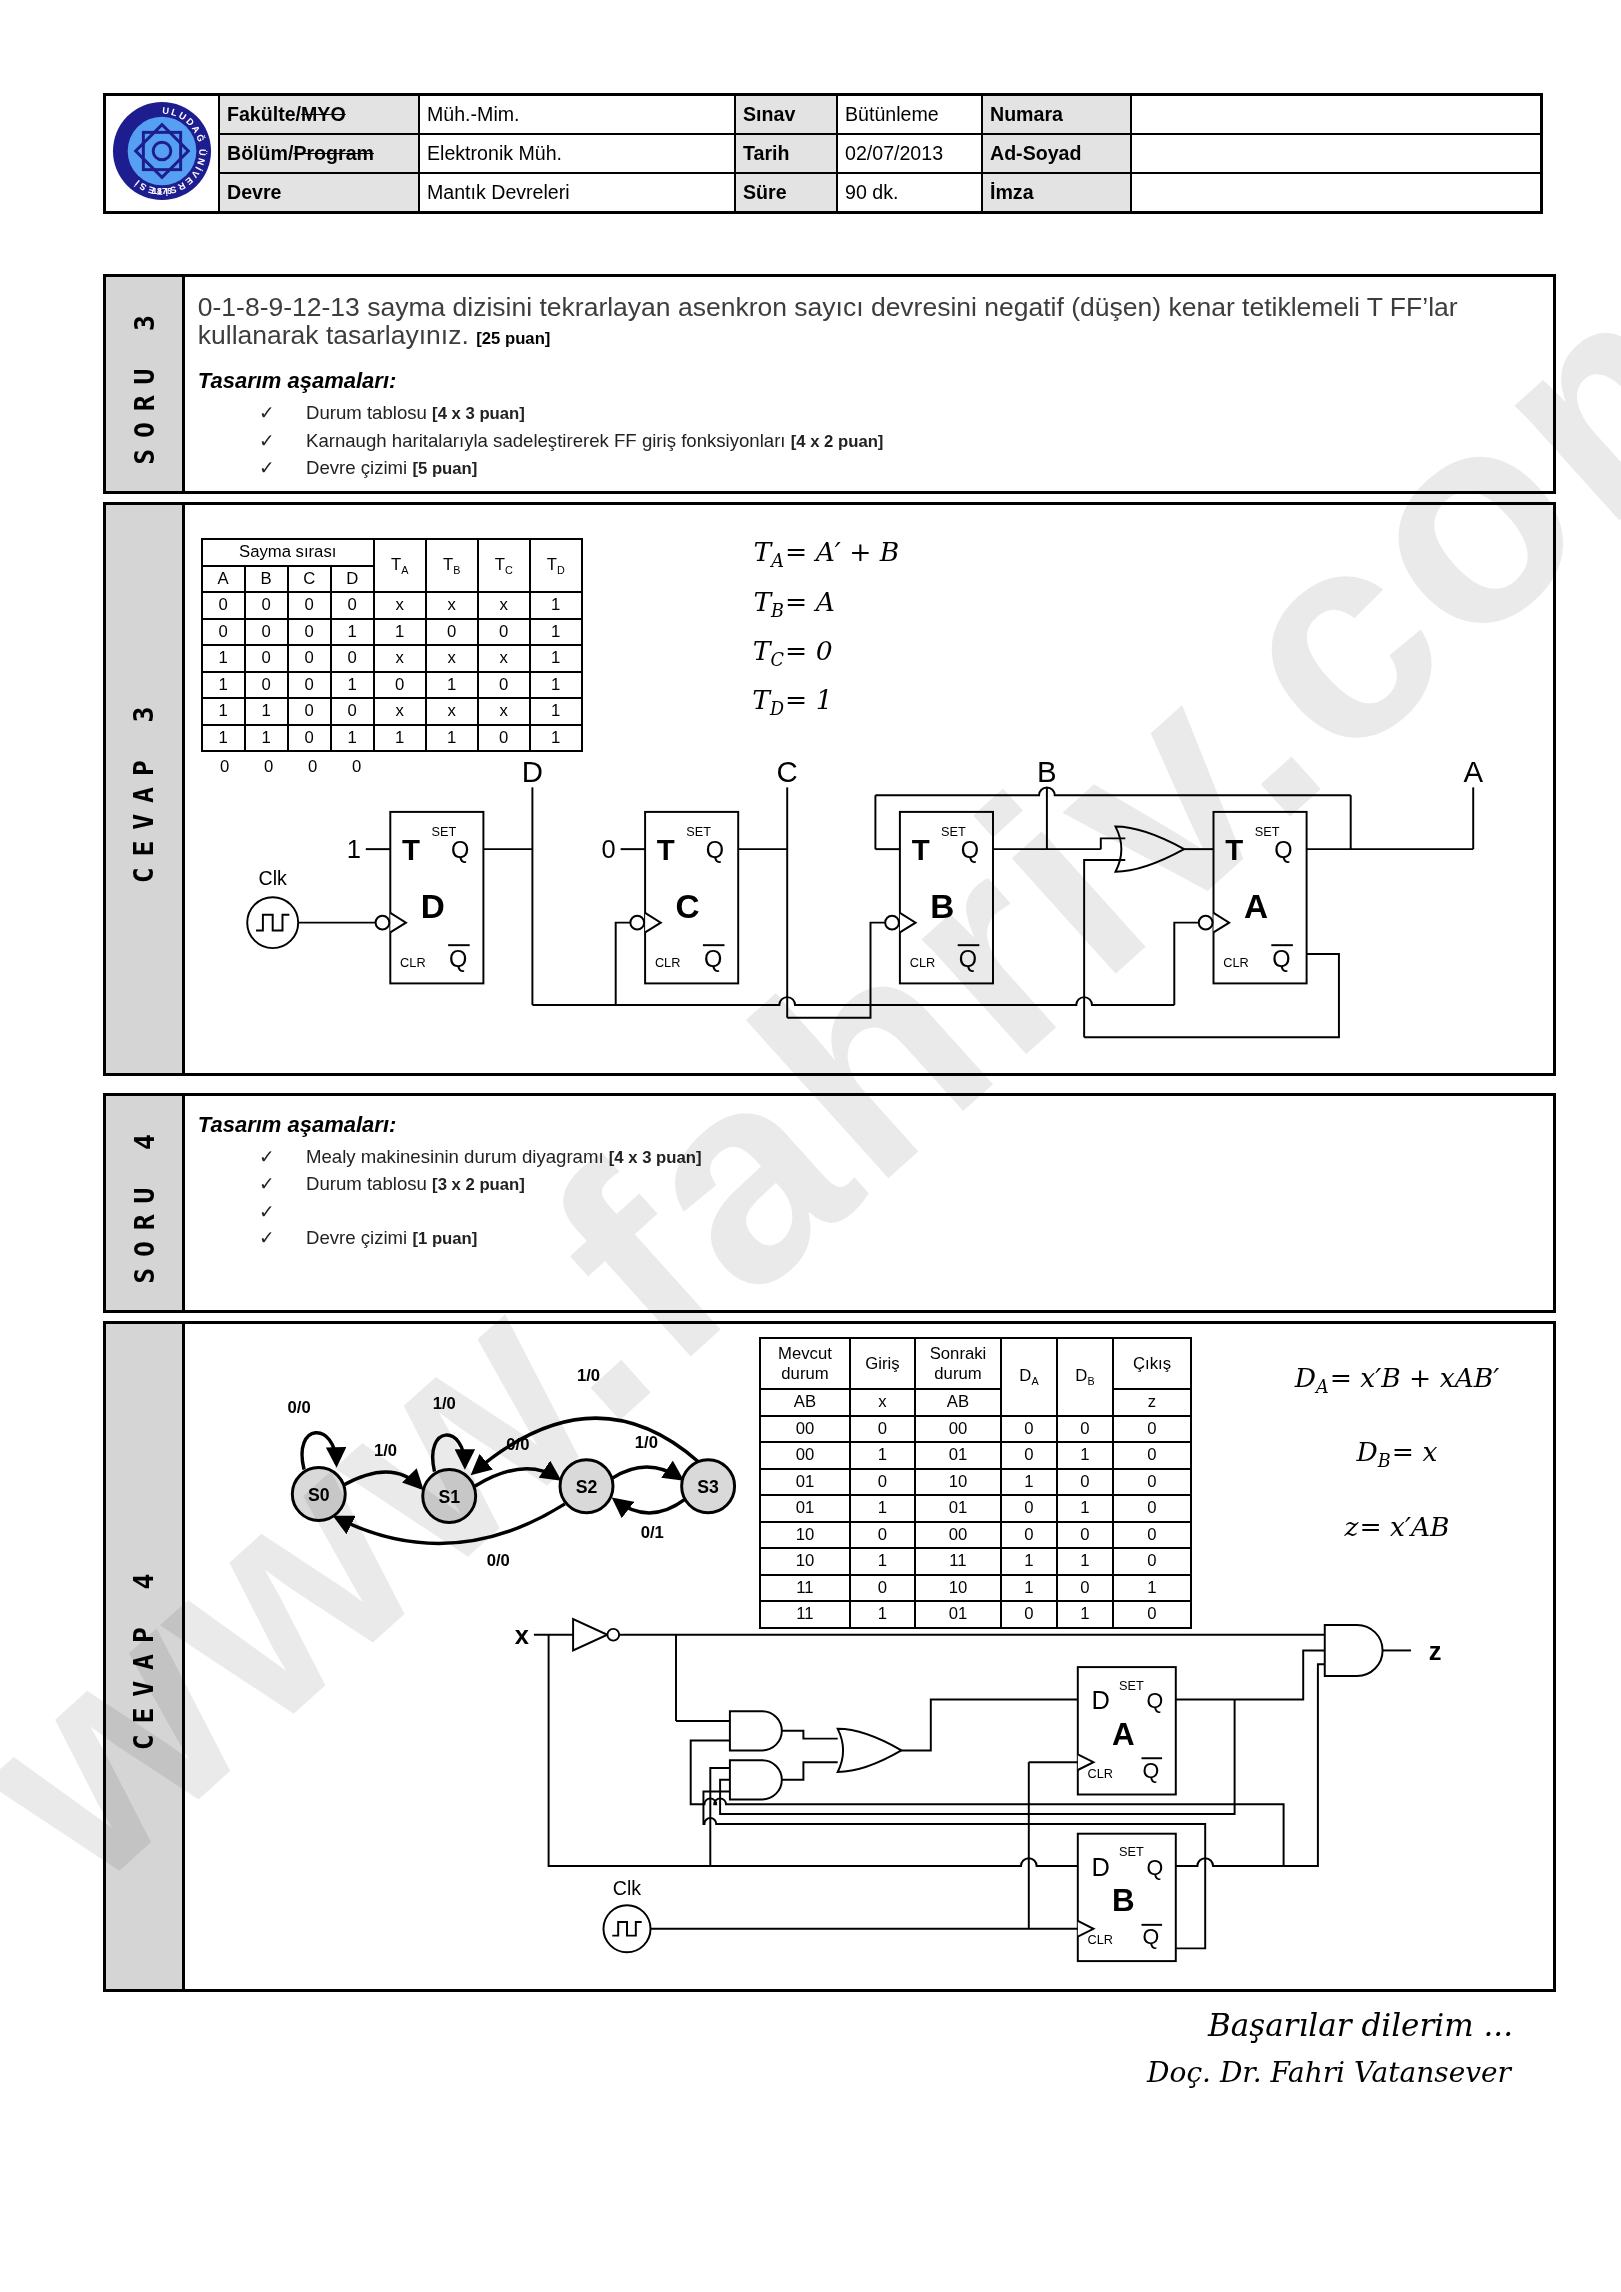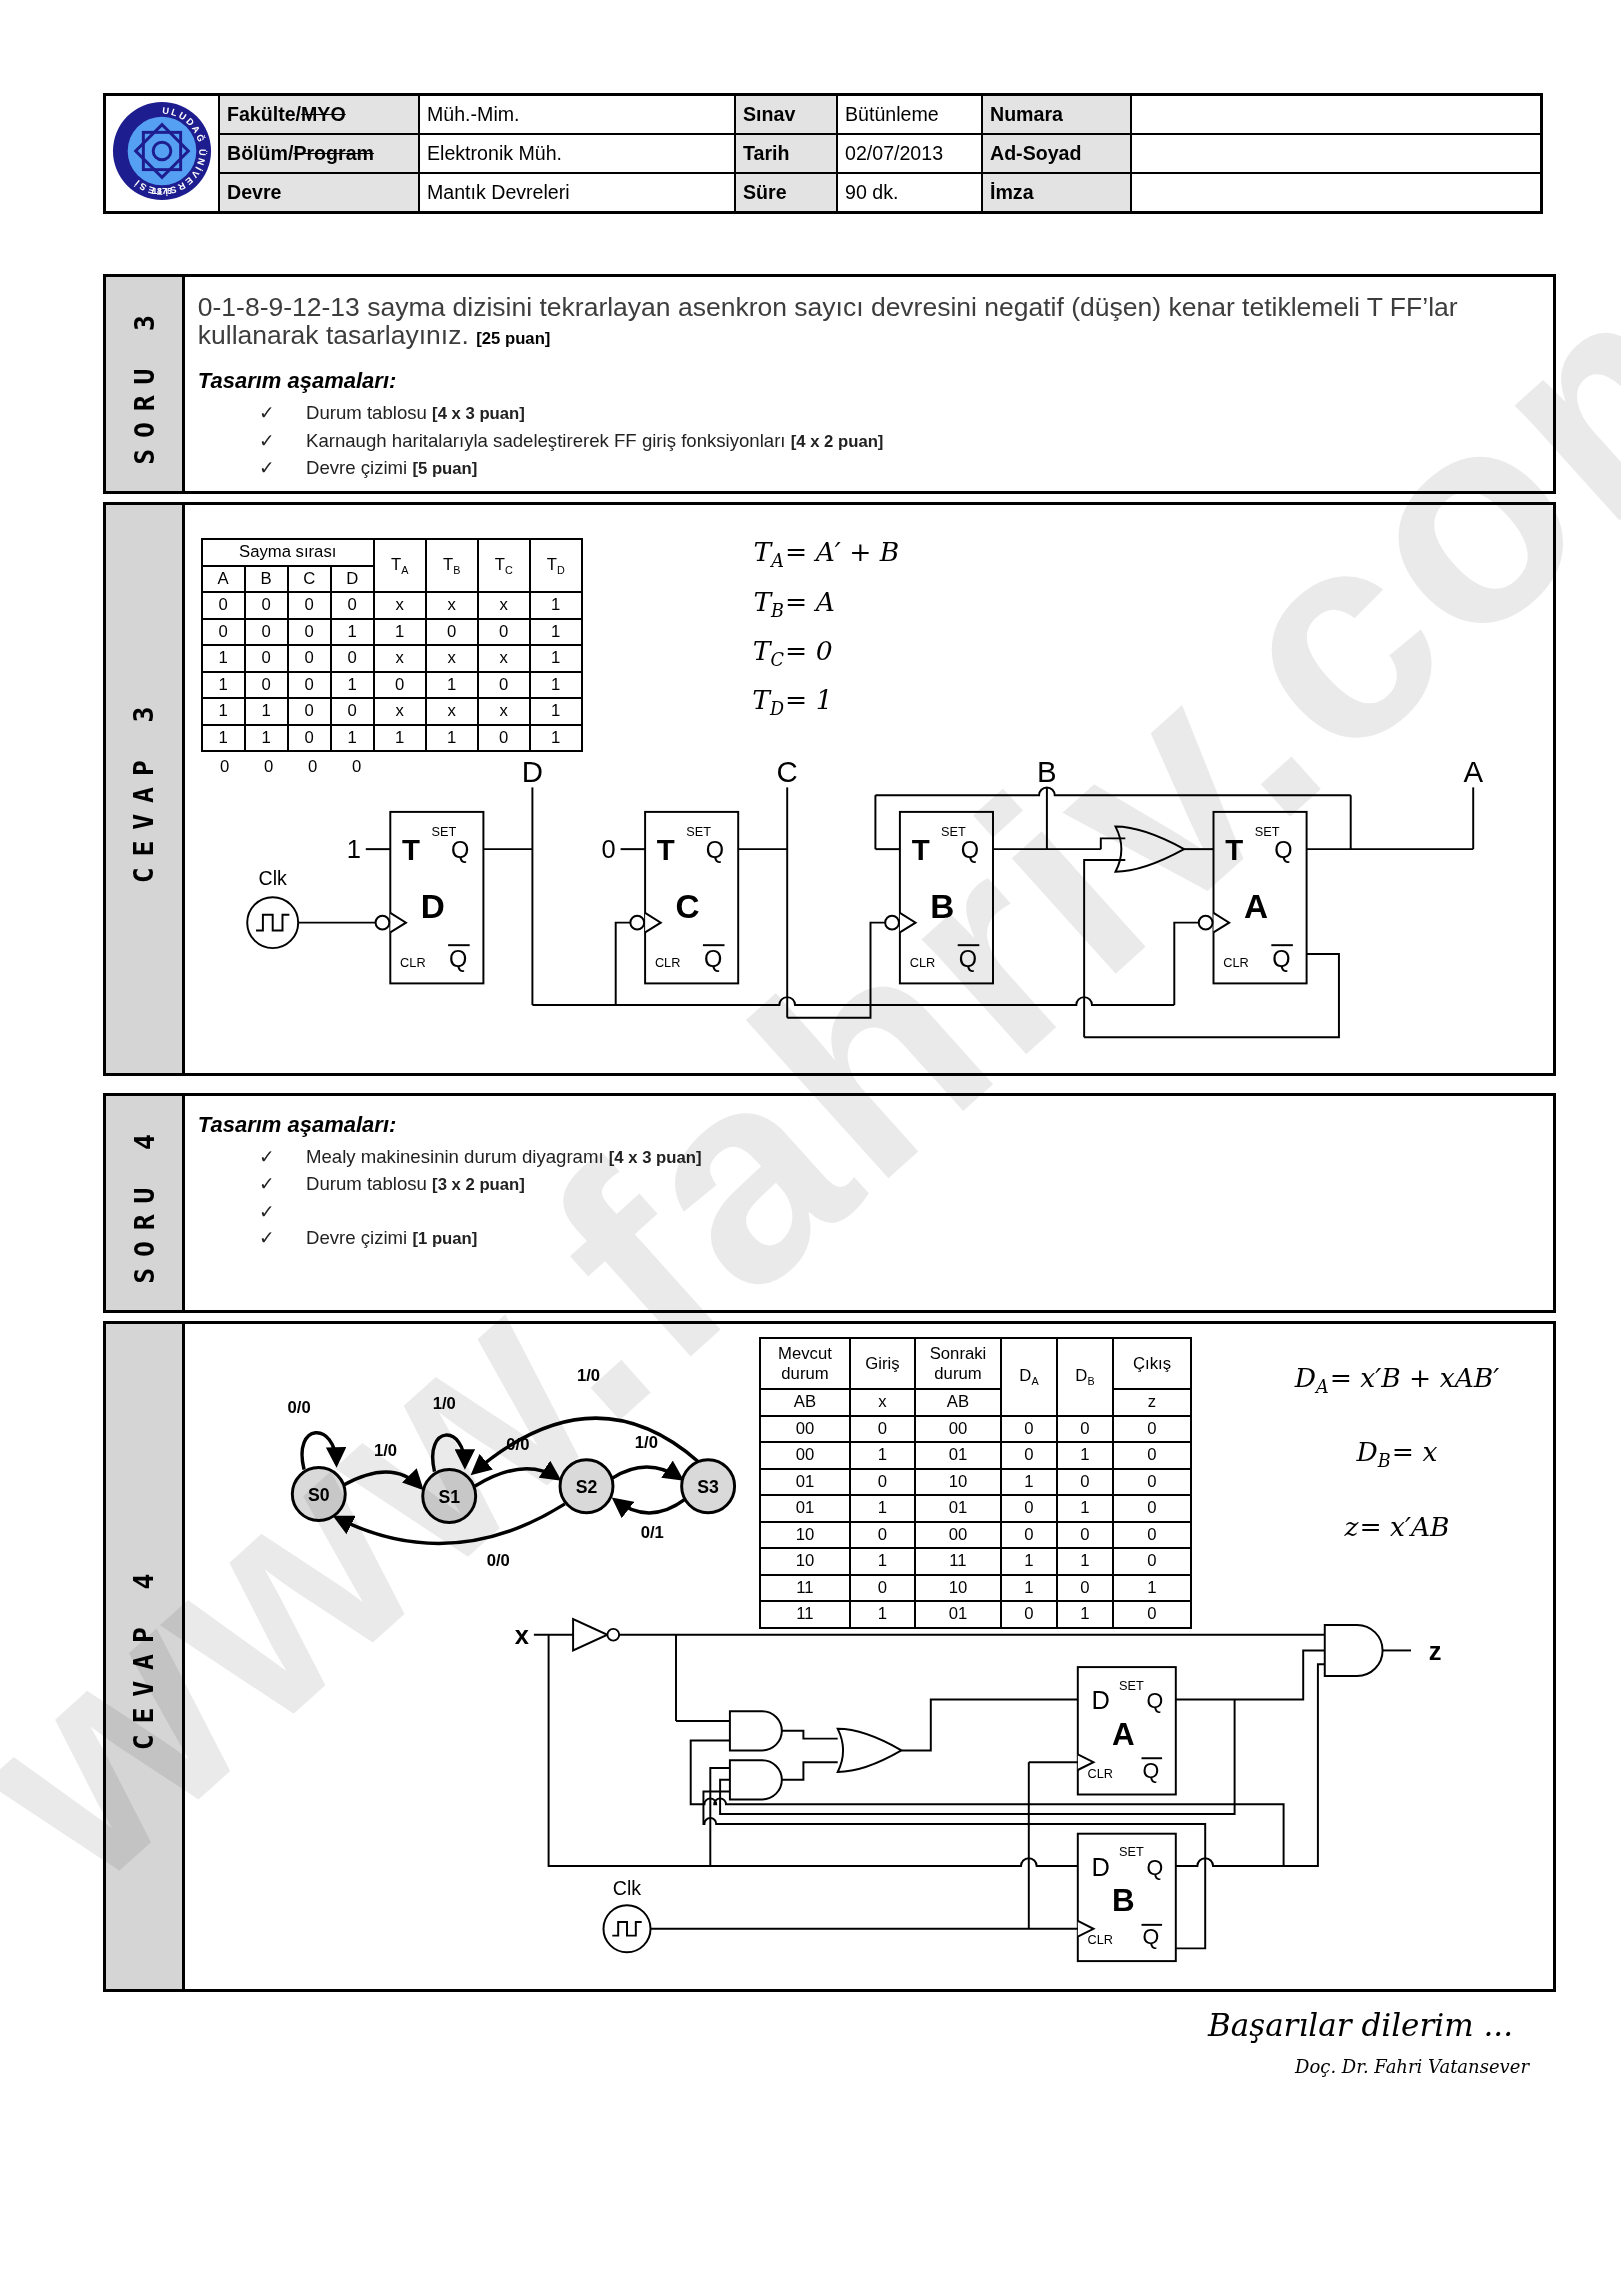--- a/index.html
+++ b/index.html
@@ -56,22 +56,22 @@
   .pin{font-size:13px;}
   .pinbig{font-size:24px;}
   .ffname{font-size:34px;font-weight:bold;}
   .sig-lab{font-size:30px;}
   .st-circle{fill:#d9d9d9;stroke:#000;stroke-width:3;}
   .st-name{font-size:18px;font-weight:bold;text-anchor:middle;}
   .st-edge-label{font-size:17px;font-weight:600;text-anchor:middle;}
   
   #footer-wish{position:absolute;right:108px;top:2007px;font-family:"DejaVu Serif",serif;
                font-style:italic;font-size:31px;z-index:1;}
-  #footer-signer{position:absolute;right:92px;top:2056px;font-family:"DejaVu Serif",serif;
-                 font-style:italic;font-size:18px;z-index:1;}
+  #footer-signer{position:absolute;right:110px;top:2056px;font-family:"DejaVu Serif",serif;
+                 font-style:italic;font-size:28px;z-index:1;}
 </style>
 </head>
 <body>
 
 <div id="page">
 
   <div id="wm">www.fahriv.com</div>
 
   <table class="hdr">
     <colgroup>

